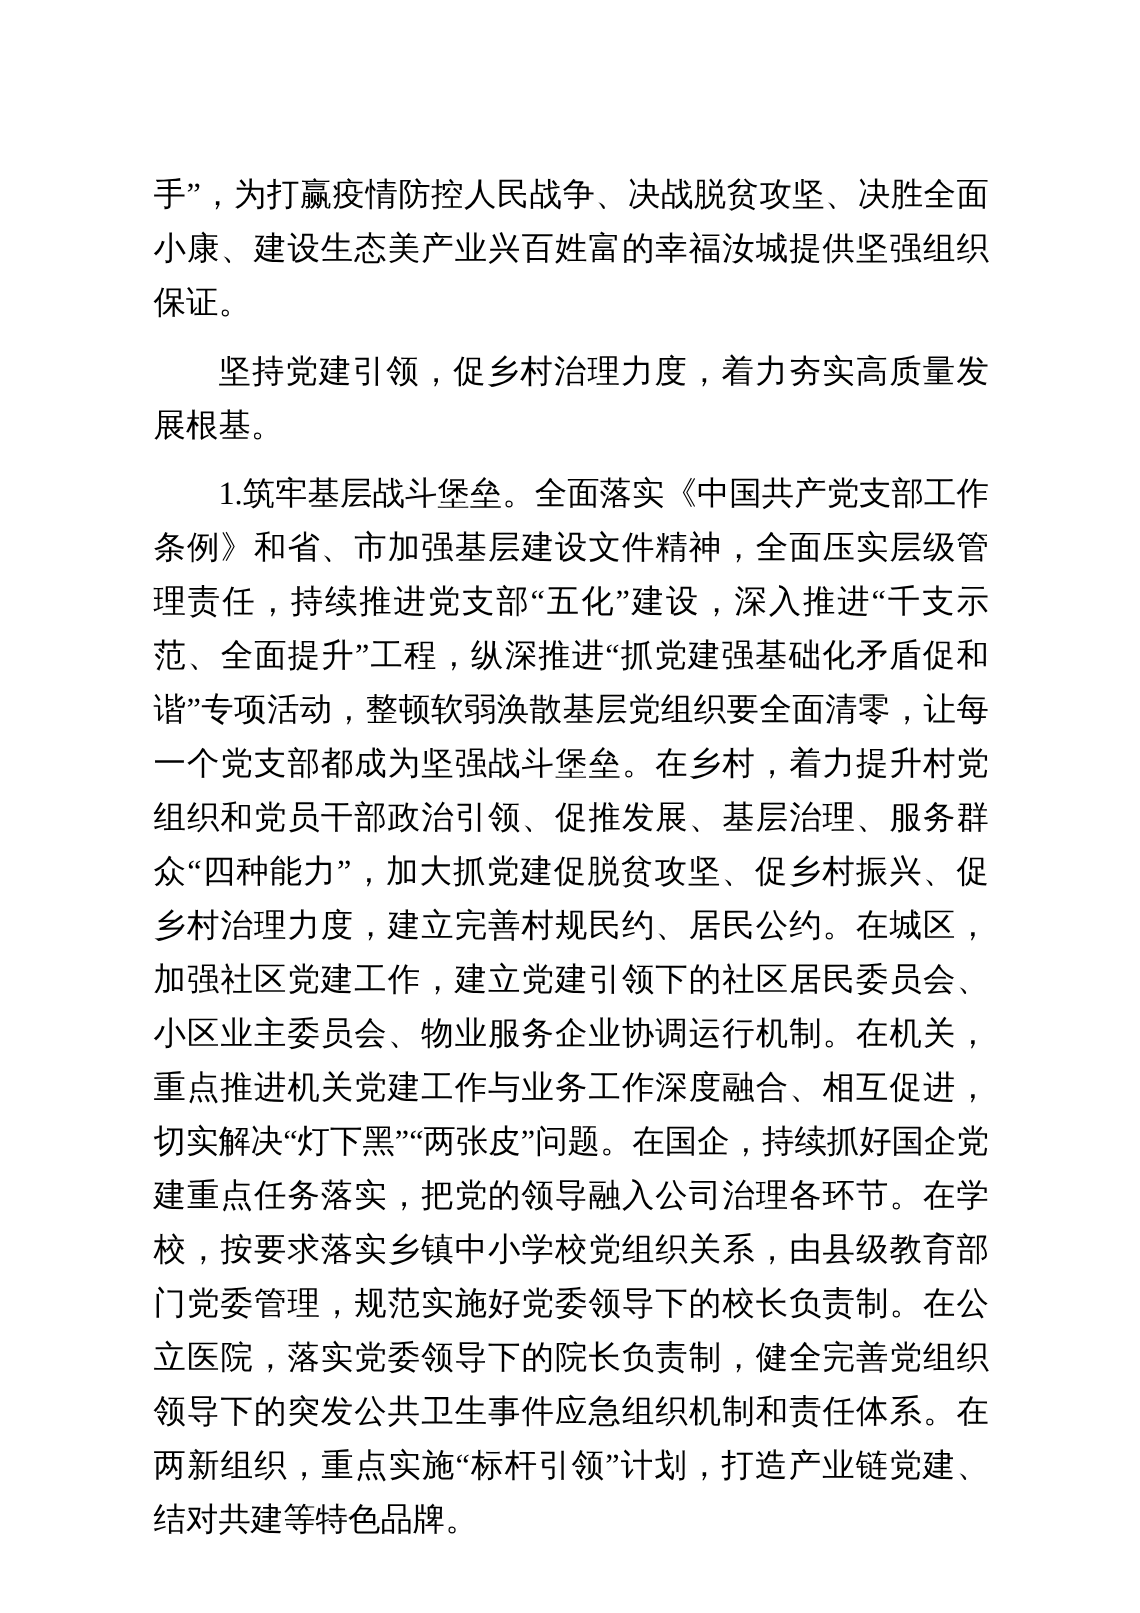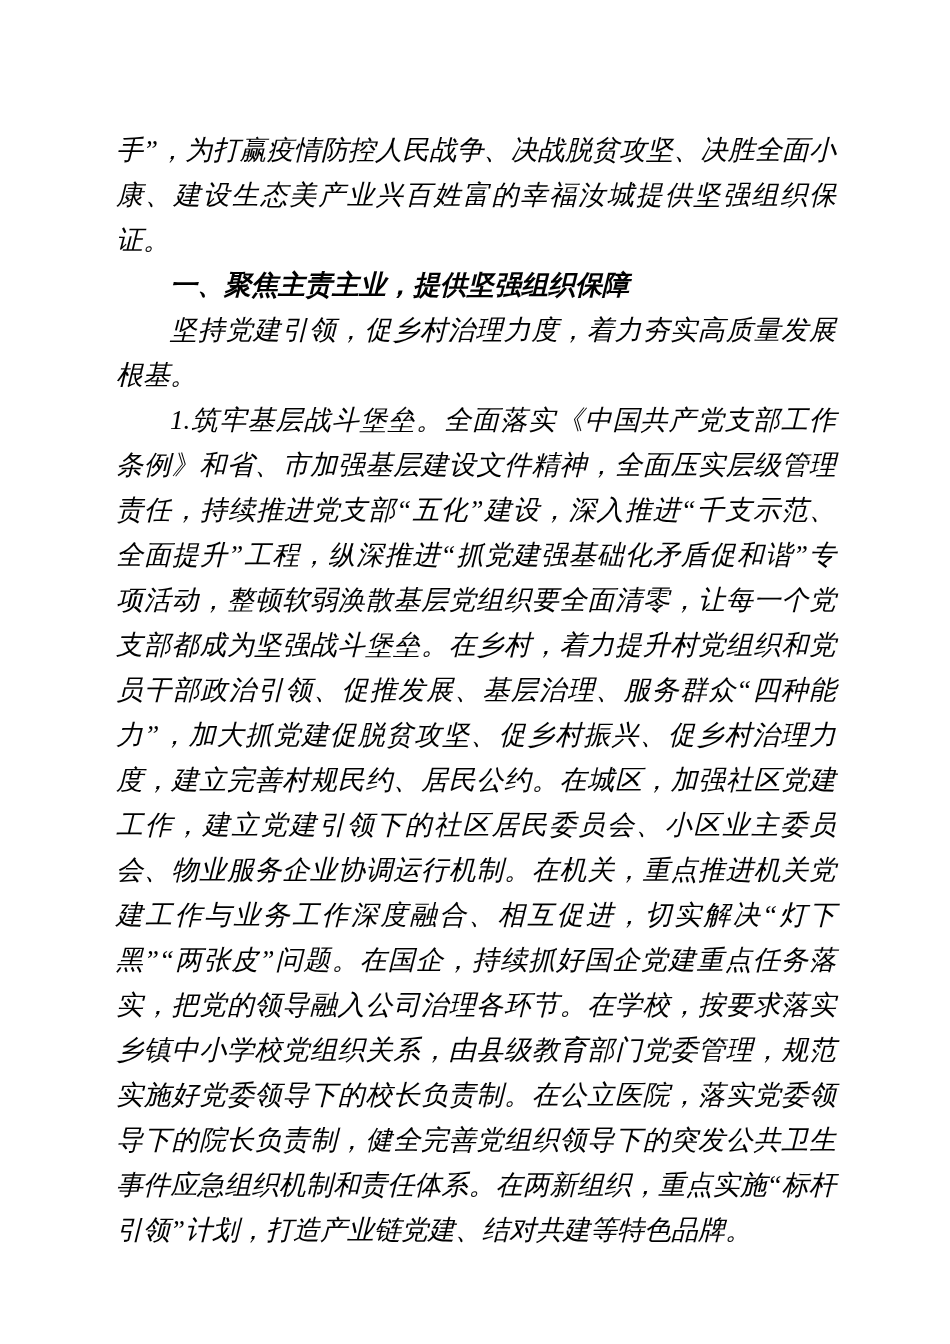--- a/index.html
+++ b/index.html
@@ -16,35 +16,33 @@
     box-sizing: border-box;
     padding: 128px 114px 0 116px;
     font-family: "Liberation Serif", "DejaVu Serif", serif;
     font-size: 27px;
     line-height: 45px;
     color: #000000;
     text-align: justify;
     overflow: hidden;
   }
   .page p {
-    margin: 0;
+    margin: 12px;
     padding: 0;
     text-indent: 2em;
     word-break: break-all;
-    font-style: italic;
   }
   .page p.no-indent {
     text-indent: 0;
   }
   .heading {
     font-family: "Liberation Sans", "DejaVu Sans", sans-serif;
     font-weight: 700;
   }
 </style>
 </head>
 <body>
 
 <div class="page">
   <p class="no-indent">手”，为打赢疫情防控人民战争、决战脱贫攻坚、决胜全面小康、建设生态美产业兴百姓富的幸福汝城提供坚强组织保证。</p>
-  <p class="heading">一、聚焦主责主业，提供坚强组织保障</p>
   <p>坚持党建引领，促乡村治理力度，着力夯实高质量发展根基。</p>
   <p>1.筑牢基层战斗堡垒。全面落实《中国共产党支部工作条例》和省、市加强基层建设文件精神，全面压实层级管理责任，持续推进党支部“五化”建设，深入推进“千支示范、全面提升”工程，纵深推进“抓党建强基础化矛盾促和谐”专项活动，整顿软弱涣散基层党组织要全面清零，让每一个党支部都成为坚强战斗堡垒。在乡村，着力提升村党组织和党员干部政治引领、促推发展、基层治理、服务群众“四种能力”，加大抓党建促脱贫攻坚、促乡村振兴、促乡村治理力度，建立完善村规民约、居民公约。在城区，加强社区党建工作，建立党建引领下的社区居民委员会、小区业主委员会、物业服务企业协调运行机制。在机关，重点推进机关党建工作与业务工作深度融合、相互促进，切实解决“灯下黑”“两张皮”问题。在国企，持续抓好国企党建重点任务落实，把党的领导融入公司治理各环节。在学校，按要求落实乡镇中小学校党组织关系，由县级教育部门党委管理，规范实施好党委领导下的校长负责制。在公立医院，落实党委领导下的院长负责制，健全完善党组织领导下的突发公共卫生事件应急组织机制和责任体系。在两新组织，重点实施“标杆引领”计划，打造产业链党建、结对共建等特色品牌。</p>
 </div>
 
 </body></html>

